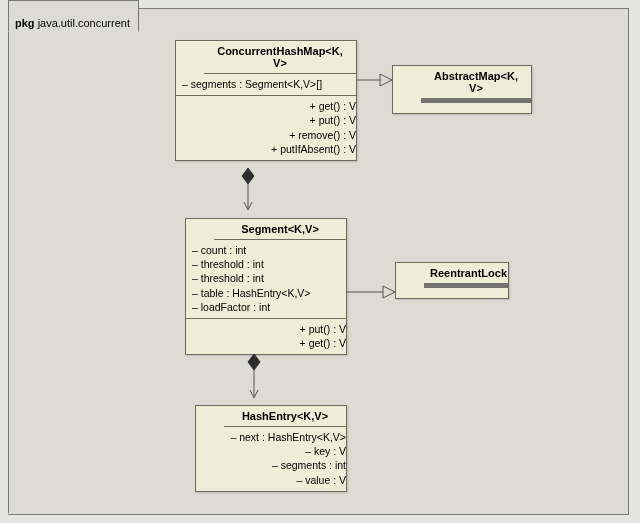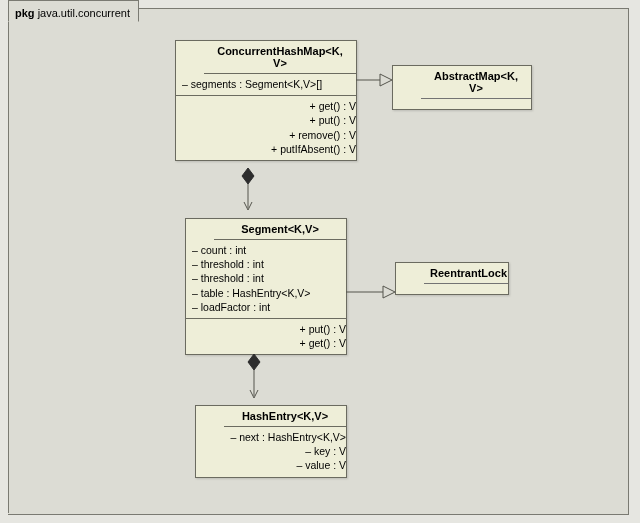--- a/index.html
+++ b/index.html
@@ -23,21 +23,21 @@
     border-left: none;
     background: #dcdcd4;
   }
   .pkg-tab {
     position: absolute;
     left: 8px;
     top: 0px;
     border: 1px solid #7a7a72;
     border-bottom: 1px solid #dcdcd4;
     background: #dcdcd4;
-    padding: 6px 8px 2px 6px;
+    padding: 16px 8px 2px 6px;
     font-size: 11px;
     z-index: 2;
     white-space: nowrap;
   }
   .pkg-tab b { font-weight: bold; }
   .pkg-body-left {
     position: absolute;
     left: 8px;
     top: 18px;
     width: 1px;
@@ -61,21 +61,21 @@
   .uml-section {
     padding: 3px 0 4px 6px;
     border-bottom: 1px solid #6b6b60;
     font-size: 10.5px;
     line-height: 1.35;
   }
   .uml-section:last-child {
     border-bottom: none;
     text-align: right;
   }
-  .uml-simple .uml-title { border-bottom: 1px solid #737373; }
+  .uml-simple .uml-title { border-bottom: 5px solid #737373; }
   .uml-simple .uml-empty {
     height: 10px;
   }
   svg.connectors {
     position: absolute;
     left: 0; top: 0;
     width: 640px; height: 523px;
     pointer-events: none;
   }
 </style>
@@ -125,20 +125,21 @@
 <div class="uml-class uml-simple" style="left:395px; top:262px; width:112px;">
   <div class="uml-title">ReentrantLock</div>
   <div class="uml-empty"></div>
 </div>
 
 <div class="uml-class" style="left:195px; top:405px; width:150px;">
   <div class="uml-title">HashEntry&lt;K,V&gt;</div>
   <div class="uml-section">
     <div>– next : HashEntry&lt;K,V&gt;</div>
     <div>– key : V</div>
+    <div>– segments : int</div>
     <div>– value : V</div>
   </div>
 </div>
 
 <svg class="connectors">
 
   <line x1="356" y1="80" x2="380" y2="80" stroke="#55554d" stroke-width="1"></line>
   <polygon points="392,80 380,74 380,86" fill="#dcdcd4" stroke="#55554d" stroke-width="1"></polygon>
 
   <line x1="346" y1="292" x2="383" y2="292" stroke="#55554d" stroke-width="1"></line>

